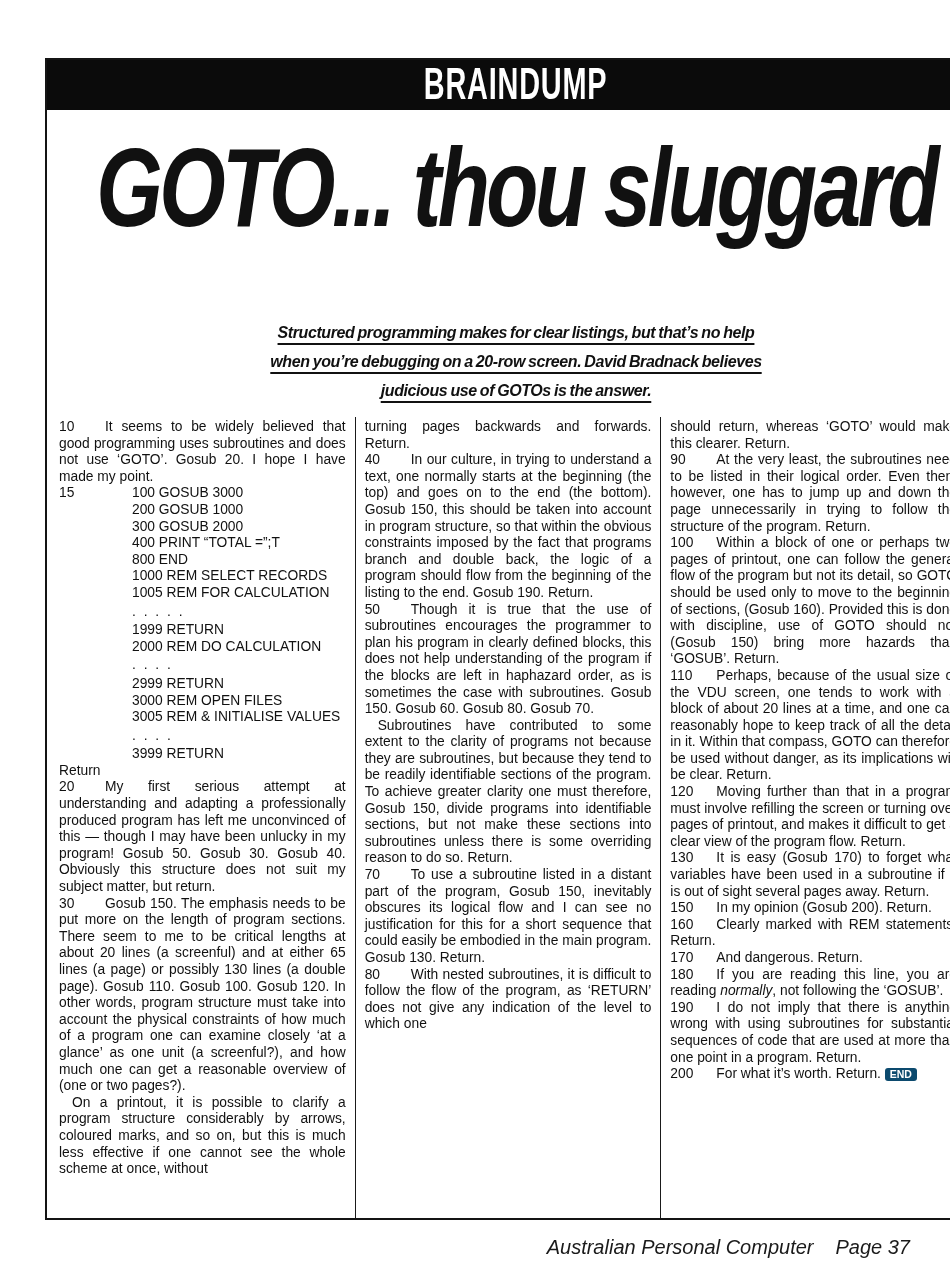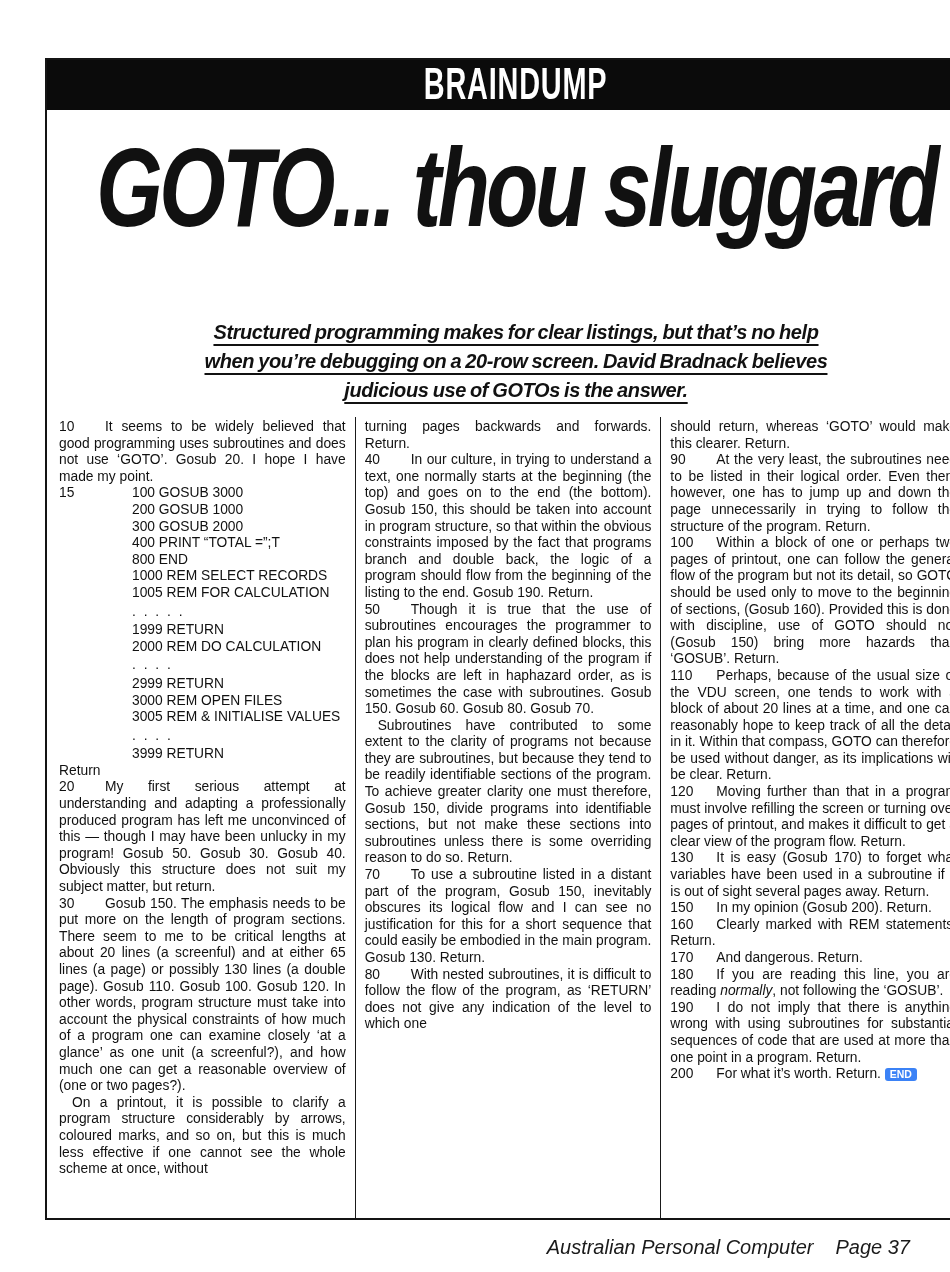--- a/index.html
+++ b/index.html
@@ -10,38 +10,38 @@
   
   .kicker-bar{height:50px;background:#0b0b0b;display:flex;align-items:center;justify-content:center;flex:0 0 auto;}
   .kicker-text{color:#fff;font-weight:bold;font-size:37px;letter-spacing:1px;
         display:inline-block;transform:scale(0.78,1.18);white-space:nowrap;}
   
   .headline-wrap{height:172px;margin-top:22px;display:flex;align-items:flex-start;justify-content:center;flex:0 0 auto;overflow:visible;font-style:italic;}
   .headline-text{font-size:97px;font-weight:bold;letter-spacing:-4px;white-space:nowrap;
         display:inline-block;transform:scale(0.88,1.14);}
   
   .standfirst{margin:14px auto 0;text-align:center;font-style:italic;font-weight:bold;
-        font-size:20px;line-height:29px;letter-spacing:-0.4px;word-spacing:-1px;flex:0 0 auto;}
+        font-size:16px;line-height:29px;letter-spacing:-0.4px;word-spacing:-1px;flex:0 0 auto;}
   .standfirst .sline{text-decoration:underline;text-decoration-thickness:2px;text-underline-offset:5px;}
   
   .columns{flex:1 1 auto;display:flex;margin-top:12px;overflow:hidden;}
   .col{flex:1 1 0;padding:2px 9px 0 9px;overflow:hidden;}
   .col:first-child{padding-left:12px;}
   .col:last-child{padding-right:28px;}
   .col.divider{border-right:1.5px solid #1a1a1a;}
   .block{margin:0;font-size:13.8px;line-height:16.6px;text-align:justify;}
   .pnum{display:inline-block;min-width:46px;}
   .code-block{text-align:left;display:flex;gap:11px;}
   .code-block .pnum{min-width:62px;flex:0 0 62px;}
   .code-lines{display:inline-block;vertical-align:top;}
   .code-lines div{white-space:nowrap;}
   .code-lines div.dots{letter-spacing:2px;margin:2px 0;}
   .plain{text-align:left;}
   .indent{text-indent:13px;}
-  .end-badge{display:inline-block;background:#3b82f6;color:#fff;font-weight:bold;
+  .end-badge{display:inline-block;background:#0c4a6e;color:#fff;font-weight:bold;
         font-size:10.5px;line-height:13px;padding:0 5px;border-radius:3px;vertical-align:baseline;}
   
   .footer{position:absolute;right:40px;top:1236px;font-style:italic;font-size:20px;color:#1a1a1a;}
   .footer .mag{margin-right:22px;}
 </style>
 </head>
 <body>
 
 <div class="page">
   <div class="article-box">

